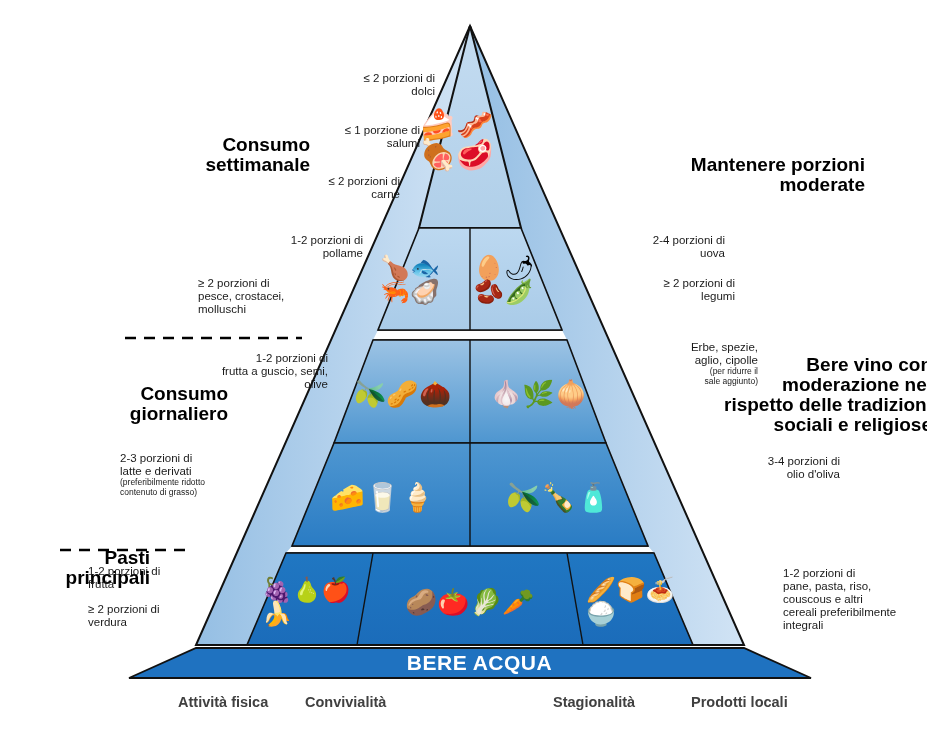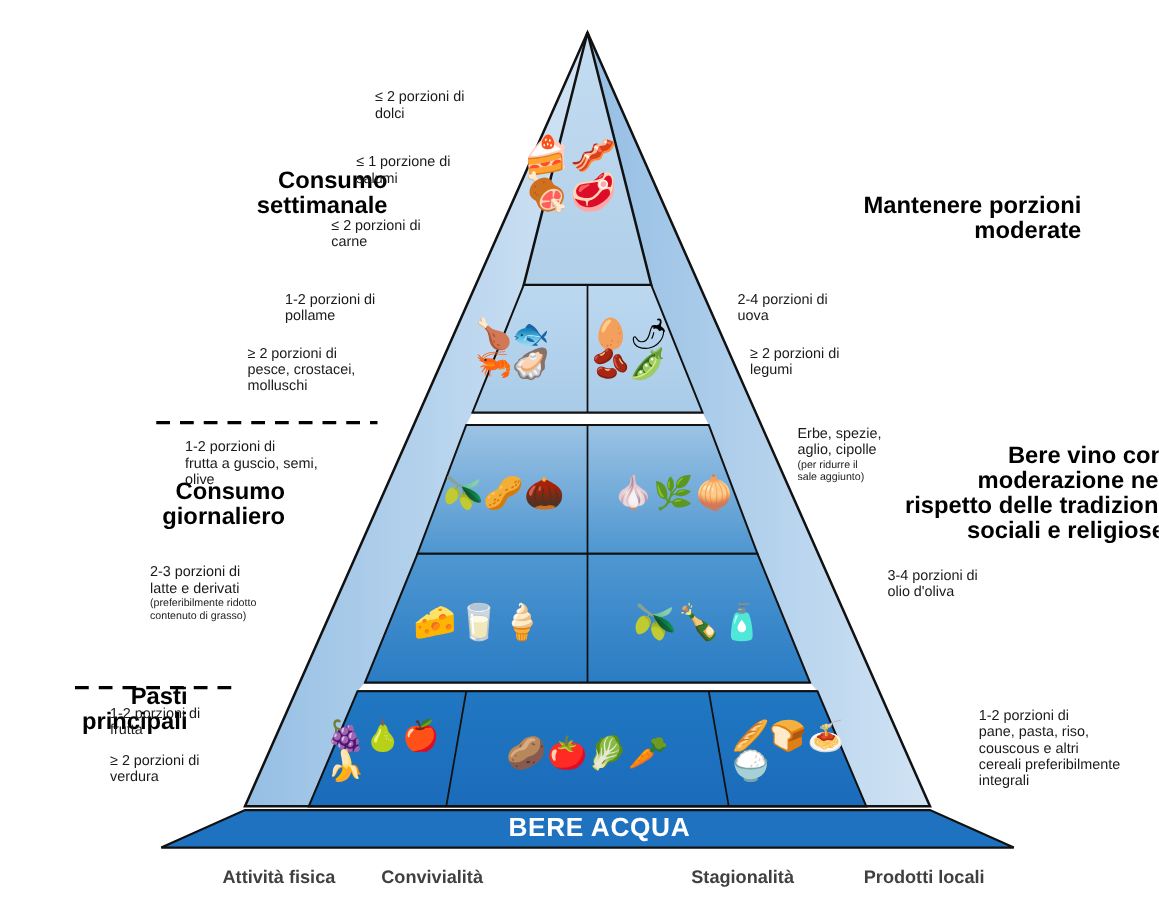--- a/index.html
+++ b/index.html
@@ -2,21 +2,21 @@
 <html><head>
 <meta charset="utf-8">
 <style>
   html,body{margin:0;padding:0;background:#ffffff;}
   body{width:927px;height:733px;position:relative;overflow:hidden;
        font-family:"Liberation Sans",sans-serif;color:#000;}
   #stage{position:absolute;left:0;top:0;width:927px;height:733px;}
   svg#pyr{position:absolute;left:0;top:0;width:927px;height:733px;}
 
   .lbl{position:absolute;font-size:11.5px;line-height:13px;color:#1a1a1a;}
-  .lbl.c{text-align:left;}
+  .lbl.c{text-align:right;}
   .lbl.l{text-align:left;}
   .sub{display:block;font-size:8.5px;line-height:9.5px;}
 
   .hdr{position:absolute;font-weight:bold;font-size:19px;line-height:20px;
        color:#000;text-align:right;}
 
   .foot{position:absolute;font-weight:bold;font-size:14.5px;color:#404040;
         white-space:nowrap;}
 
   .water-txt{position:absolute;left:0;width:927px;text-align:center;

